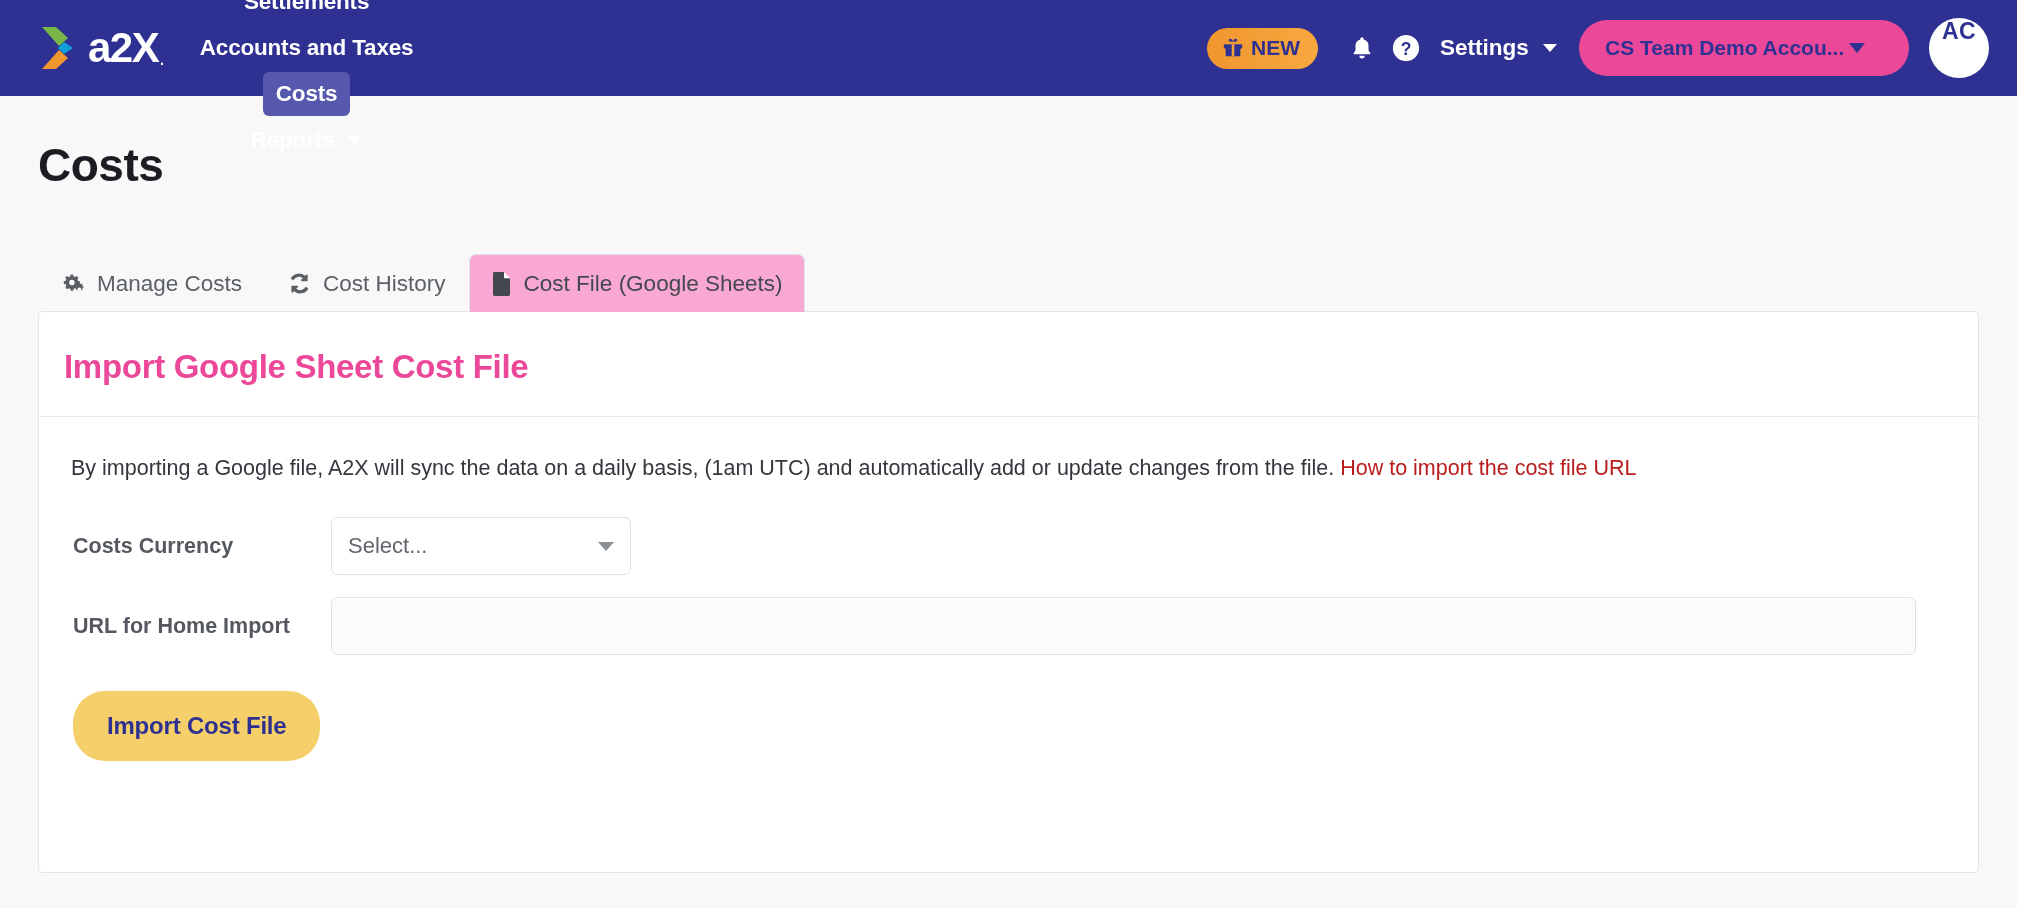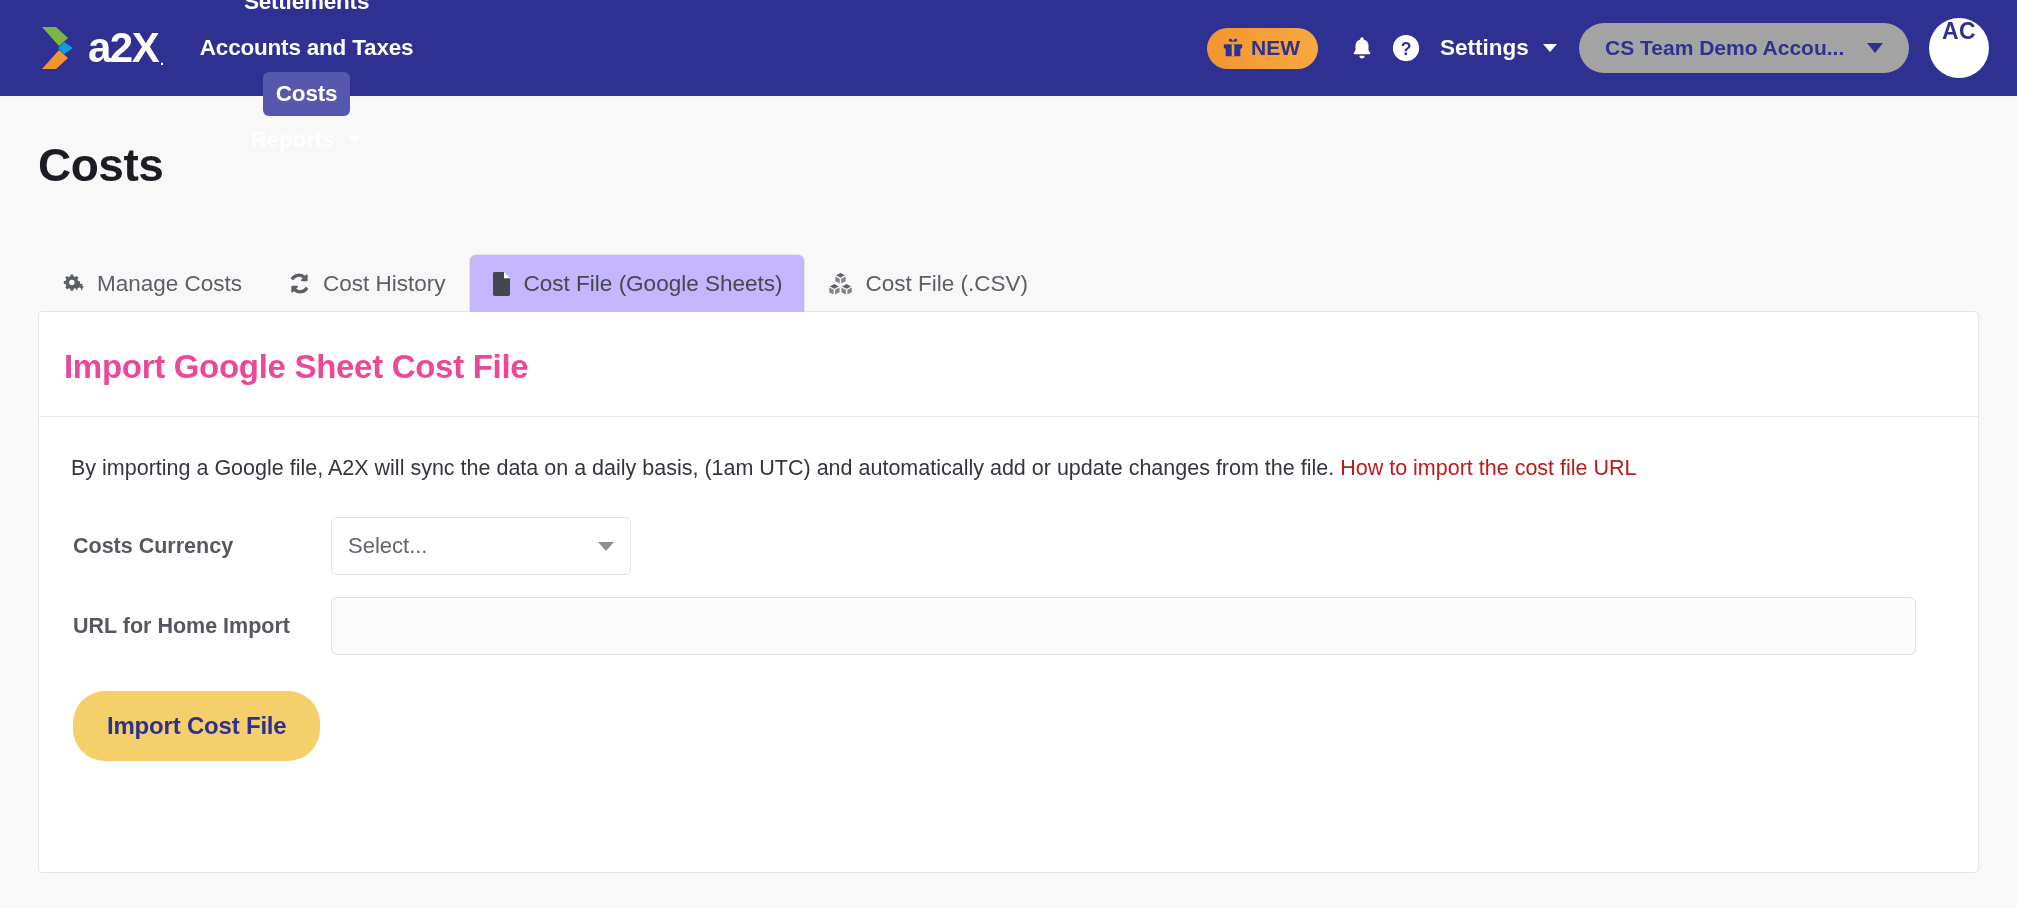--- a/index.html
+++ b/index.html
@@ -99,33 +99,32 @@
     color: #ffffff;
     font-size: 22.5px;
     font-weight: 700;
     margin-left: 12px;
     margin-right: 22px;
     cursor: pointer;
     white-space: nowrap;
   }
 
   #account-pill {
-    background: #a3a3a3;
+    background: #ec4899;
     color: #2e3192;
     font-size: 21px;
     font-weight: 700;
     border-radius: 30px;
-    height: 50px;
+    height: 56px;
     display: flex;
     align-items: center;
     padding: 0 26px;
     cursor: pointer;
     white-space: nowrap;
     min-width: 330px;
-    justify-content: space-between;
   }
   #account-caret {
     width: 0; height: 0;
     border-left: 8px solid transparent;
     border-right: 8px solid transparent;
     border-top: 10px solid #2e3192;
     margin-left: 5px;
   }
 
   #avatar {
@@ -173,21 +172,21 @@
     height: 58px;
     cursor: pointer;
     white-space: nowrap;
     background: transparent;
     border: 1px solid transparent;
     border-bottom: none;
     border-radius: 7px 7px 0 0;
     position: relative;
   }
   .tab.active {
-    background: #c4b5fd;
+    background: #f9a8d4;
     border-color: #e2e4e7;
     color: #44484e;
     z-index: 3;
   }
   .tab svg { display: block; flex: none; }
 
   
   #card {
     background: #ffffff;
     border: 1px solid #e2e4e7;
@@ -395,31 +394,20 @@
     </div>
 
     <div class="tab active">
       <svg width="20" height="24" viewBox="0 0 18 24">
         <path fill="#44484e" d="M1.4 0h9.2l6.4 6.4v16.2a1.4 1.4 0 0 1-1.4 1.4H1.4A1.4 1.4 0 0 1 0 22.6V1.4A1.4 1.4 0 0 1 1.4 0z"></path>
         <path fill="#ffffff" d="M11 0l6.2 6.3H11z"></path>
       </svg>
       <span>Cost File (Google Sheets)</span>
     </div>
 
-    <div class="tab">
-      <svg width="25" height="23" viewBox="0 0 26 24">
-        <path fill="#5b6067" d="M13 1l4.6 2.4L13 5.8 8.4 3.4z"></path>
-        <path fill="#5b6067" d="M7.6 4.6l4.6 2.4v5L7.6 9.6zM18.4 4.6v5l-4.6 2.4v-5z" opacity="0.75"></path>
-        <path fill="#5b6067" d="M6.6 12.6l4.6 2.4-4.6 2.4L2 15z"></path>
-        <path fill="#5b6067" d="M1.2 16.2l4.6 2.4v5l-4.6-2.4zM12 16.2v5l-4.6 2.4v-5z" opacity="0.75"></path>
-        <path fill="#5b6067" d="M19.4 12.6L24 15l-4.6 2.4L14.8 15z"></path>
-        <path fill="#5b6067" d="M14 16.2l4.6 2.4v5L14 21.2zM24.8 16.2v5l-4.6 2.4v-5z" opacity="0.75"></path>
-      </svg>
-      <span>Cost File (.CSV)</span>
-    </div>
 
   </div>
 
   <div id="card">
 
     <div id="card-header">
       <div id="card-title">Import Google Sheet Cost File</div>
     </div>
 
     <div id="card-body">

